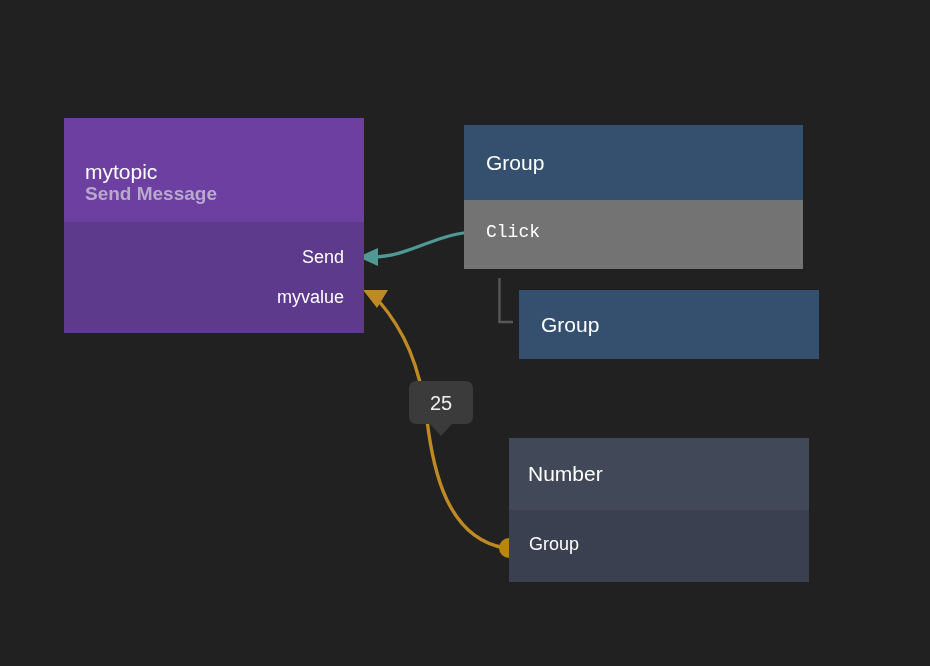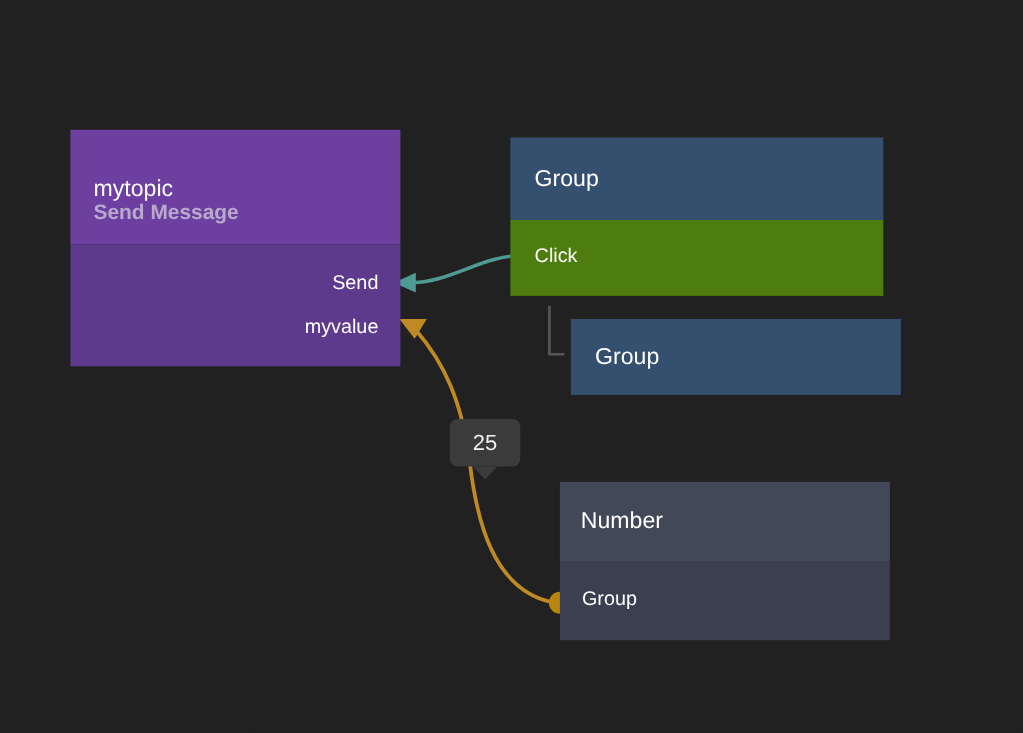--- a/index.html
+++ b/index.html
@@ -72,21 +72,22 @@
 
   
   #group-node { left: 464px; top: 125px; width: 339px; height: 144px; }
   #group-node .node-header {
     height: 75px;
     background: #35506e;
     padding: 0 0 0 22px;
   }
   #group-node .node-body {
     height: 69px;
-    background: #4d7c0f;
+    background: #737373;
+    font-family: Liberation Mono, monospace;
   }
 
   
   #text-node { left: 519px; top: 290px; width: 300px; height: 69px; }
   #text-node .node-header {
     height: 69px;
     background: #35506e;
     padding: 0 0 0 22px;
   }
 

